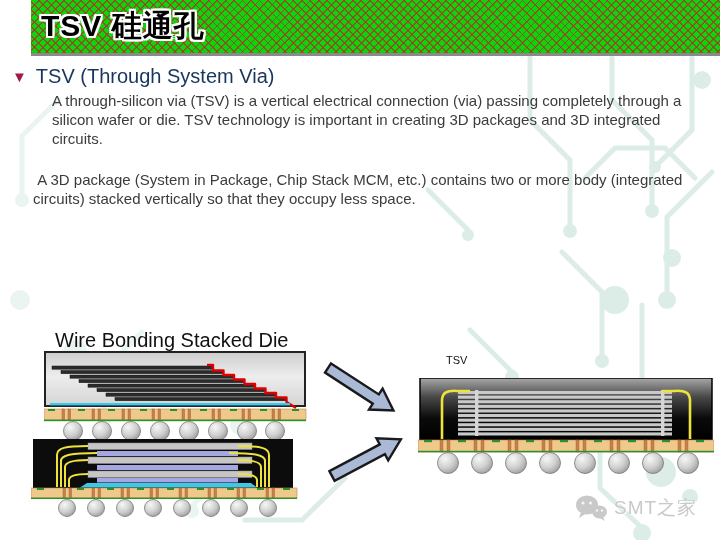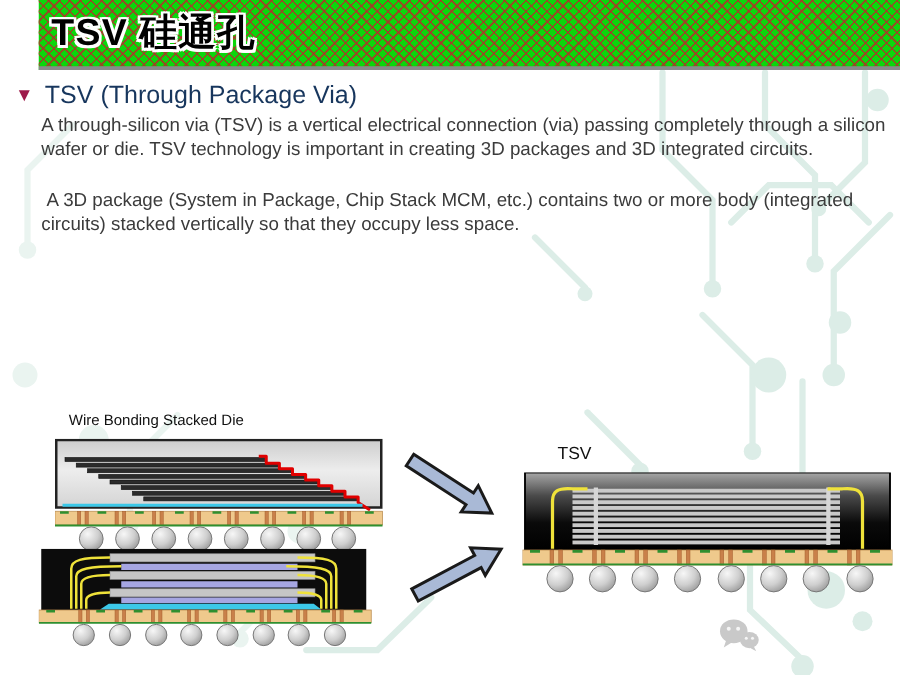--- a/index.html
+++ b/index.html
@@ -36,25 +36,25 @@
   .heading-row{position:absolute;left:12px;top:65px;z-index:1;display:flex;align-items:baseline;}
   .heading-bullet{font-size:15px;color:var(--bullet-maroon,#9E1B4B);margin-right:9px;transform:translateY(-1px);}
   .heading-text{font-size:20px;color:var(--heading-navy,#17365D);}
 
   
   .text-block{position:absolute;left:33px;top:91px;width:680px;z-index:1;}
   .text-block p{
     margin:0 0 4px 0;font-size:15px;line-height:19px;
     color:var(--body-text,#3B3B3B);white-space:pre-wrap;
   }
-  .text-block p.gap-after{margin-bottom:22px;}
-
-  
-  .label-wirebond{position:absolute;left:55px;top:329px;font-size:12px;color:var(--label-text,#111);z-index:1;}
-  .label-tsv{position:absolute;left:446px;top:354px;font-size:14px;color:var(--label-text,#111);z-index:1;}
+  .text-block p.gap-after{margin-bottom:22px;margin-left:19px;}
+
+  
+  .label-wirebond{position:absolute;left:55px;top:329px;font-size:20px;color:var(--label-text,#111);z-index:1;}
+  .label-tsv{position:absolute;left:446px;top:354px;font-size:11px;color:var(--label-text,#111);z-index:1;}
 
   
   .d1{position:absolute;left:44px;top:351px;z-index:1;}
   .d2{position:absolute;left:31px;top:439px;z-index:1;}
   .arrows{position:absolute;left:322px;top:360px;z-index:1;}
   .d3{position:absolute;left:418px;top:378px;z-index:1;}
 
   
   .watermark{position:absolute;left:574px;top:494px;z-index:1;display:flex;align-items:center;}
   .watermark .wm-text{
@@ -112,21 +112,21 @@
       <circle cx="240" cy="425" r="10"></circle>
     </g>
   </svg>
 
   <div class="titlebar">
     <div class="title">TSV 硅通孔</div>
   </div>
 
   <div class="heading-row">
     <span class="heading-bullet">▼</span>
-    <span class="heading-text">TSV (Through Package Via)</span>
+    <span class="heading-text">TSV (Through System Via)</span>
   </div>
 
   <div class="text-block">
     <p class="gap-after">A through-silicon via (TSV) is a vertical electrical connection (via) passing completely through a silicon wafer or die. TSV technology is important in creating 3D packages and 3D integrated circuits.</p>
     <p> A 3D package (System in Package, Chip Stack MCM, etc.) contains two or more body (integrated circuits) stacked vertically so that they occupy less space.</p>
   </div>
 
   <div class="label-wirebond">Wire Bonding Stacked Die</div>
   <div class="label-tsv">TSV</div>
 
@@ -359,15 +359,16 @@
         <ellipse cx="25.5" cy="18" rx="7.5" ry="6.5"></ellipse>
         <polygon points="29,23 31,27 25.5,24"></polygon>
       </g>
       <g fill="#F5F5F5">
         <circle cx="9" cy="9" r="1.6"></circle>
           <circle cx="16.5" cy="9" r="1.6"></circle>
         <circle cx="23" cy="16.5" r="1.2"></circle>
           <circle cx="28" cy="16.5" r="1.2"></circle>
       </g>
     </svg>
+    <span class="wm-text">SMT之家</span>
   </div>
 
 </div>
 
 </body></html>

